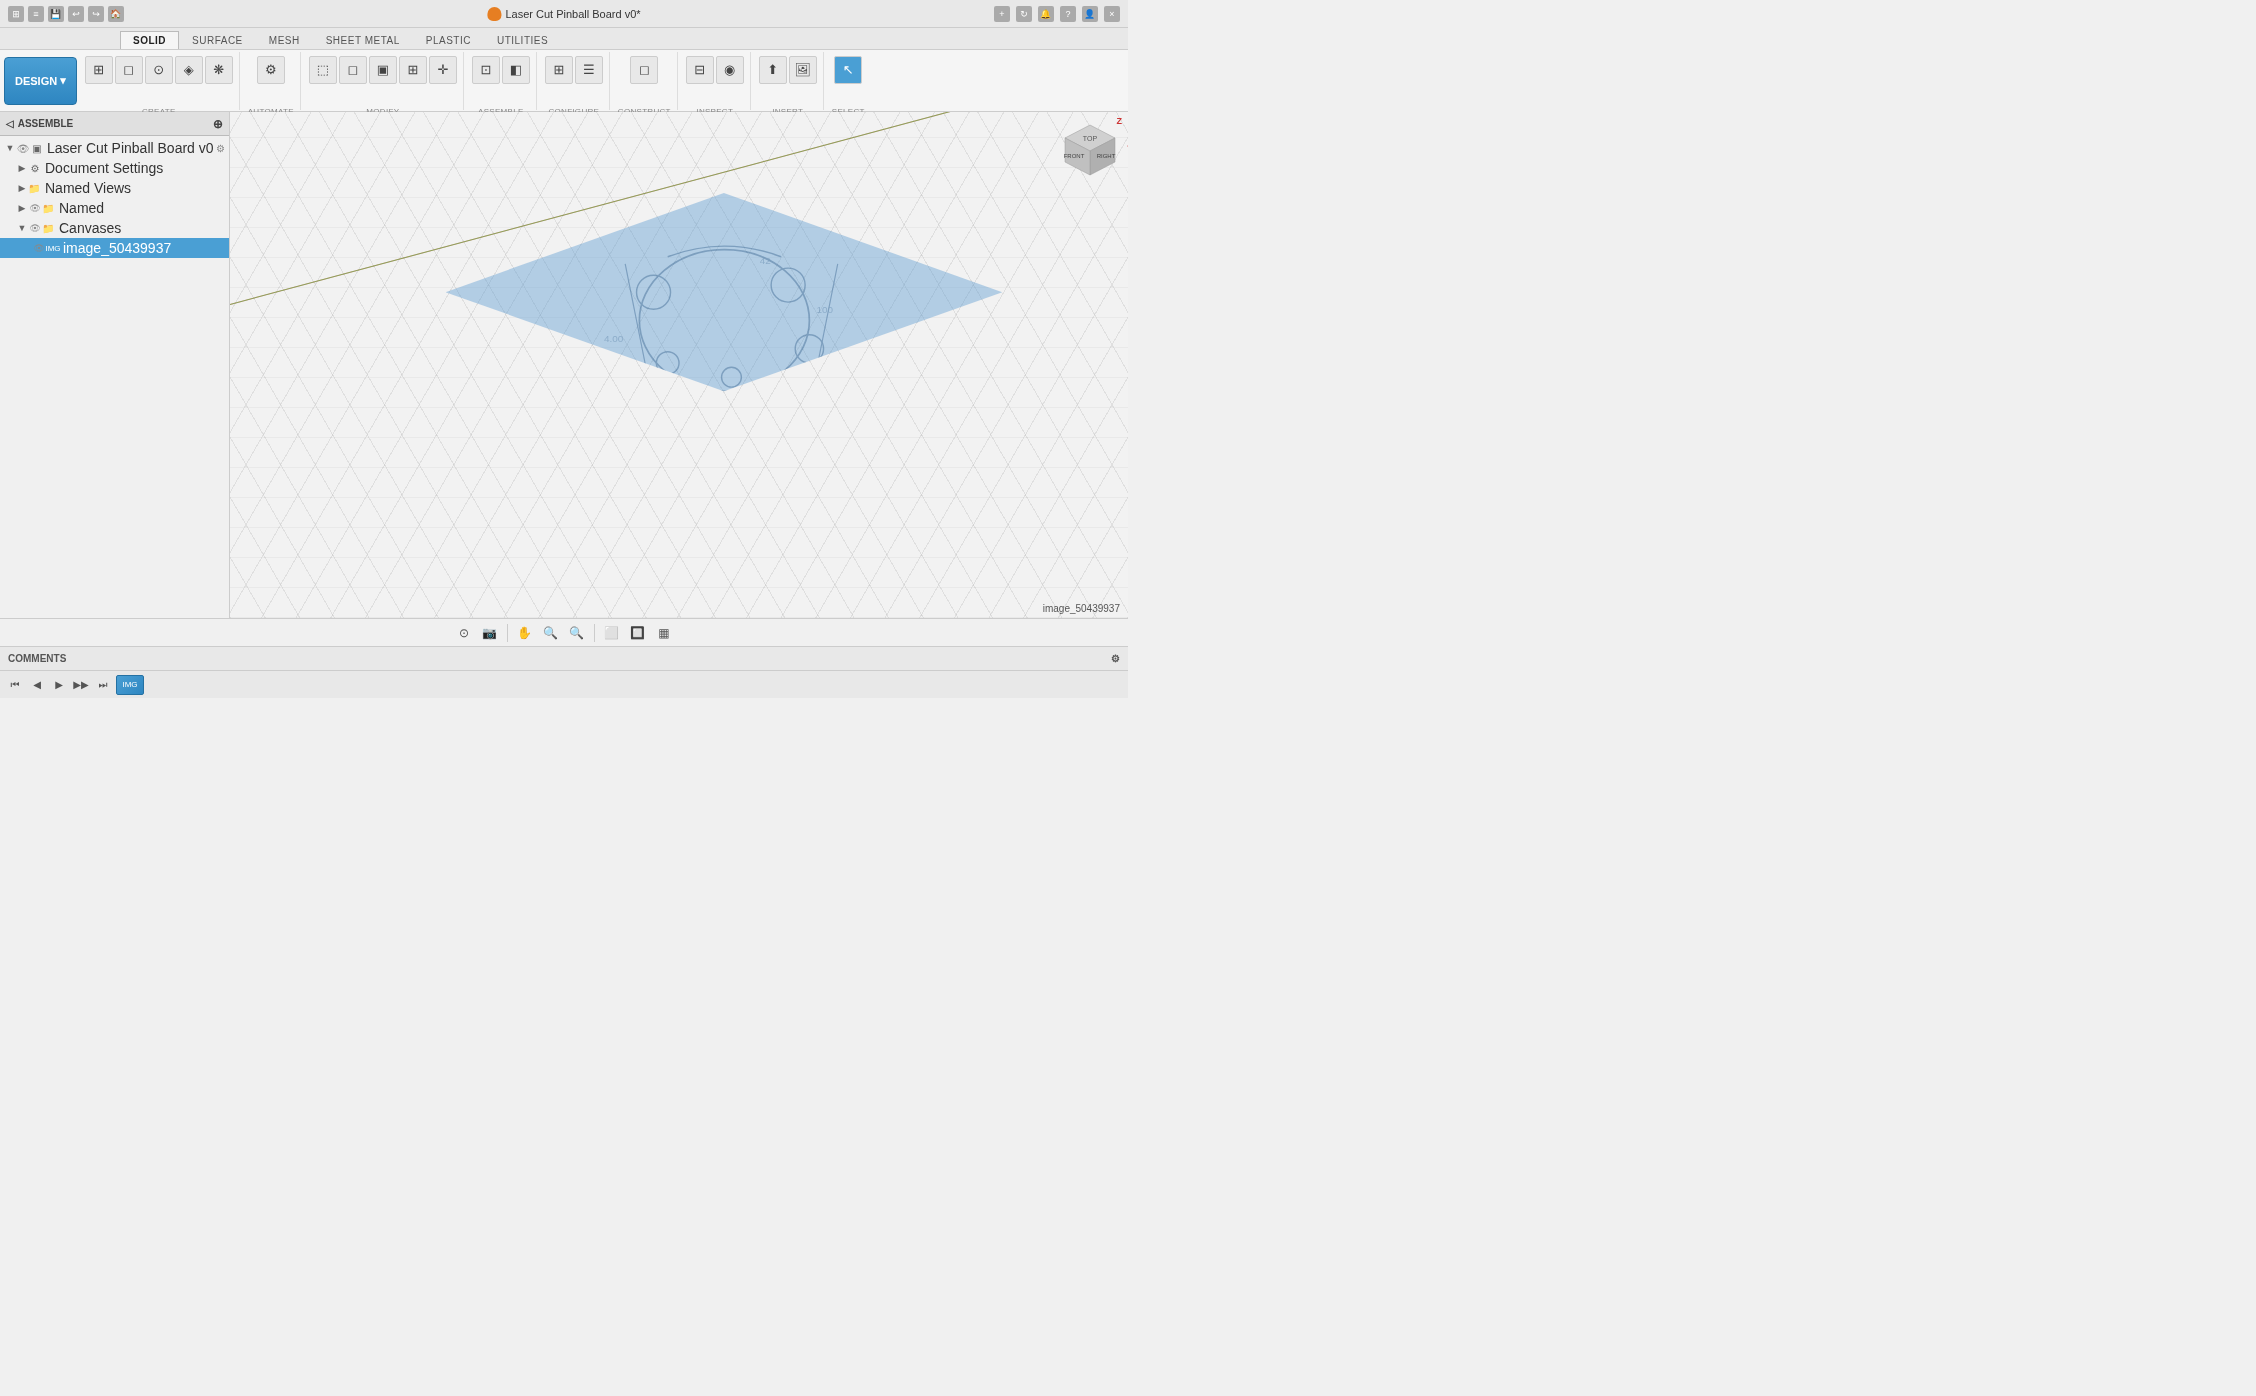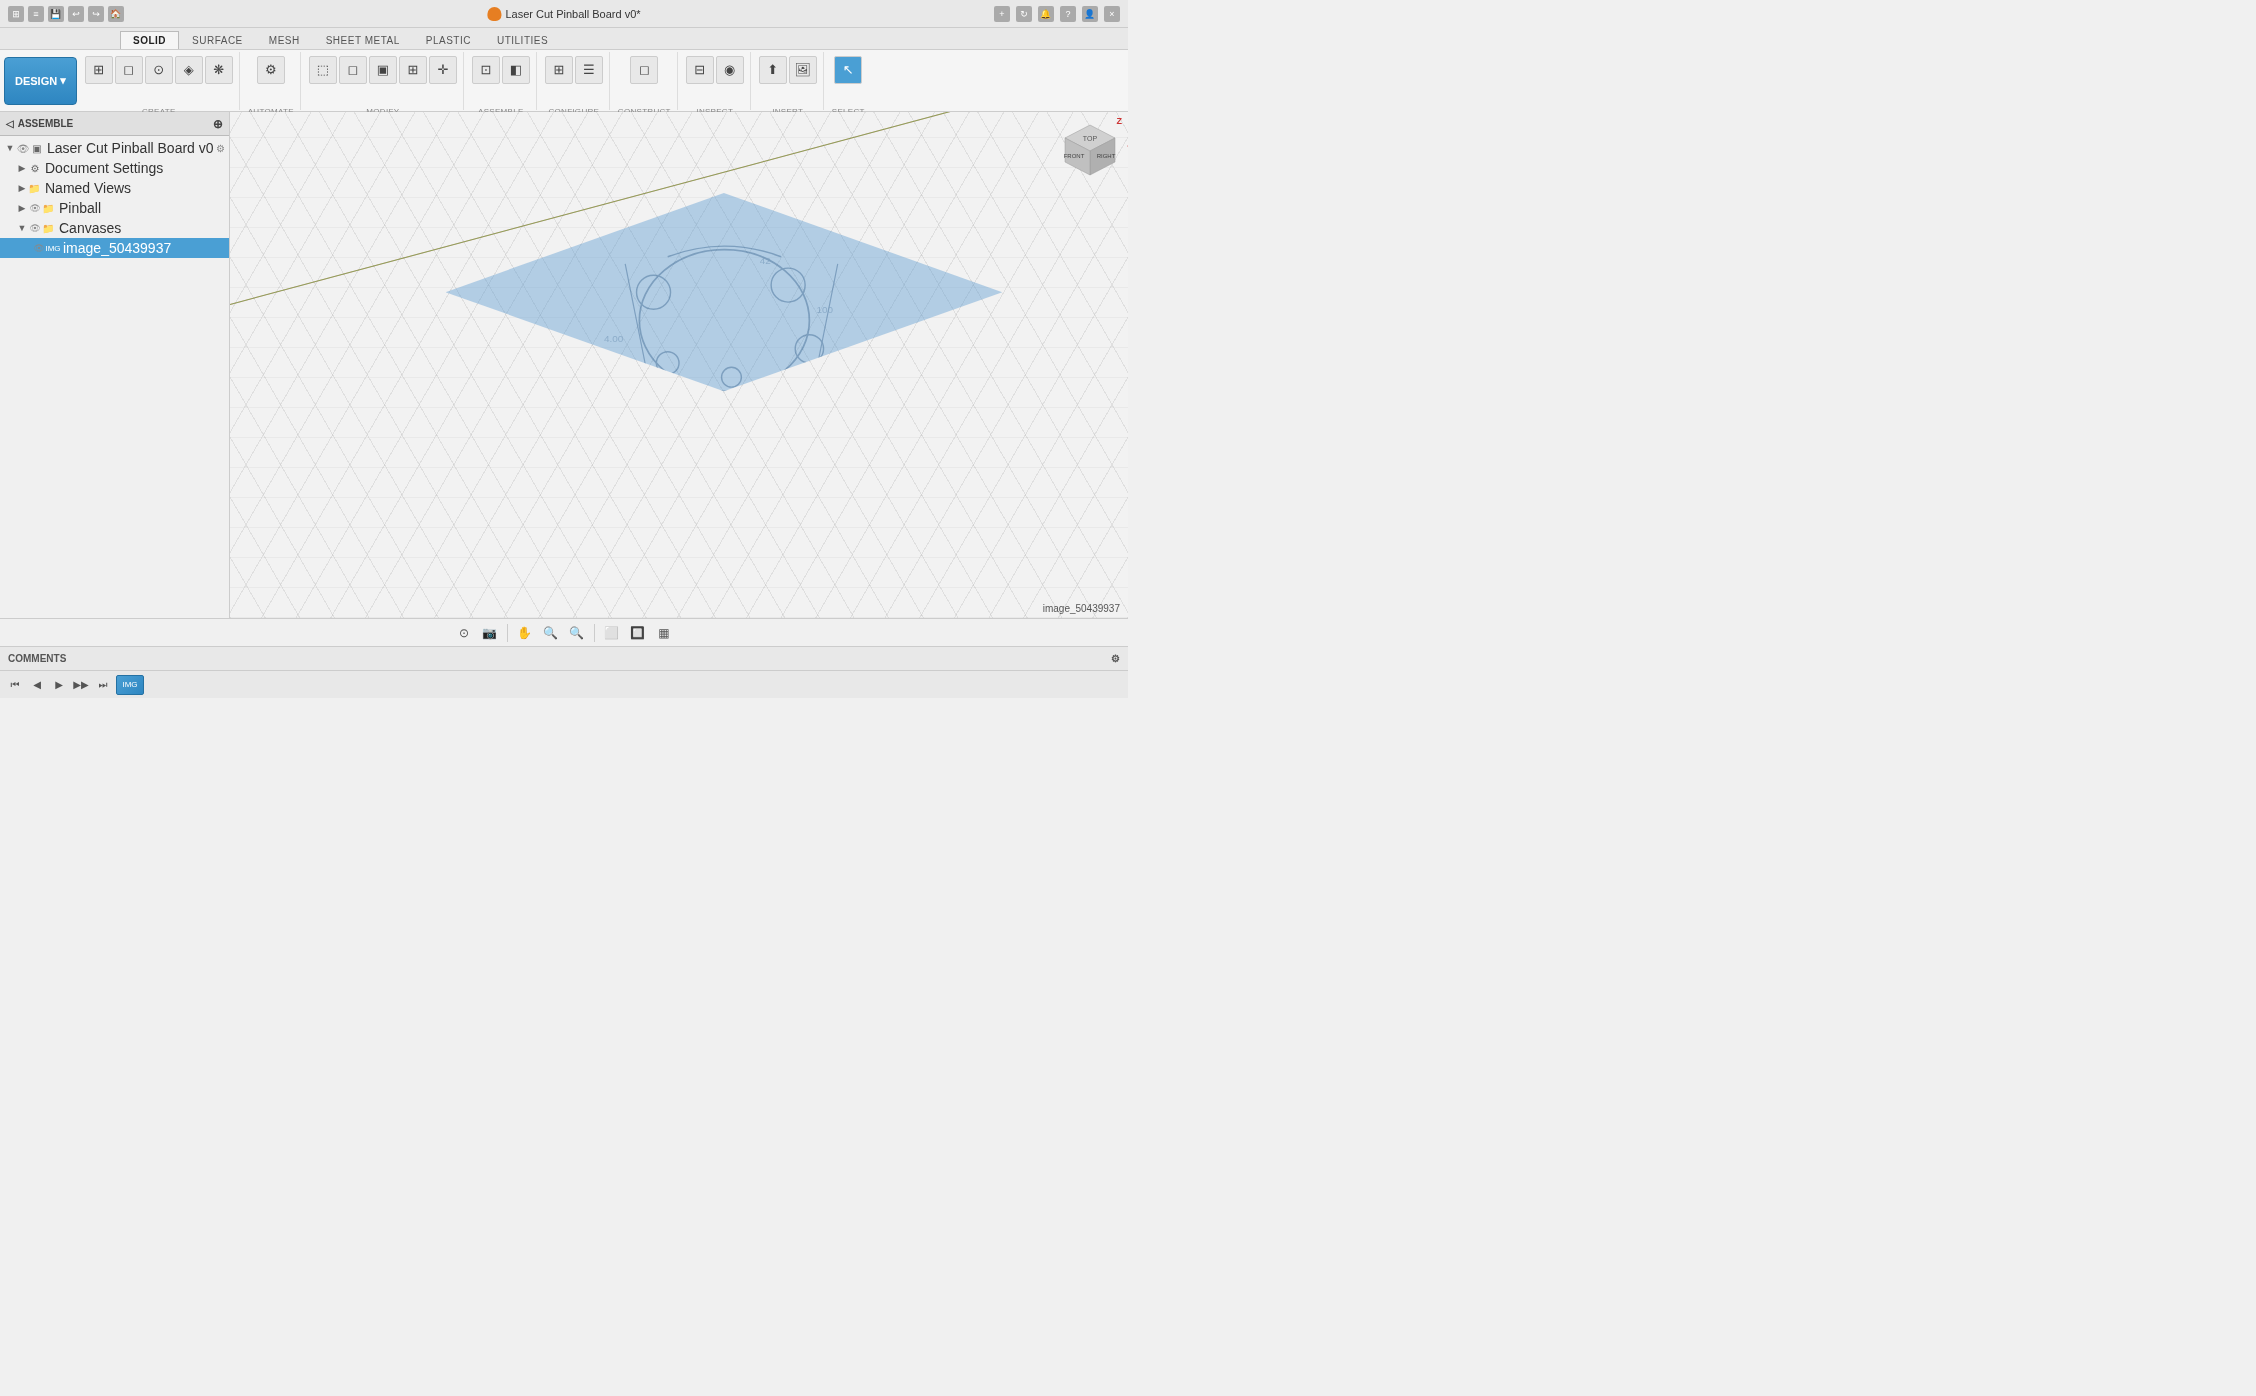--- a/index.html
+++ b/index.html
@@ -507,21 +507,21 @@
       <div class="tree-item tree-indent-1">
         <span class="tree-toggle">▶</span>
         <span class="tree-icon" style="color:#aaa;">📁</span>
         <span class="tree-label">Named Views</span>
       </div>
 
       <div class="tree-item tree-indent-1">
         <span class="tree-toggle">▶</span>
         <span class="tree-eye" style="font-size:9px;">👁</span>
         <span class="tree-icon" style="color:#aaa;">📁</span>
-        <span class="tree-label">Pinball</span>
+        <span class="tree-label">Named</span>
       </div>
 
       <div class="tree-item tree-indent-1">
         <span class="tree-toggle">▼</span>
         <span class="tree-eye" style="font-size:9px;">👁</span>
         <span class="tree-icon" style="color:#aaa;">📁</span>
         <span class="tree-label">Canvases</span>
       </div>
 
       <div class="tree-item tree-indent-2 selected">

